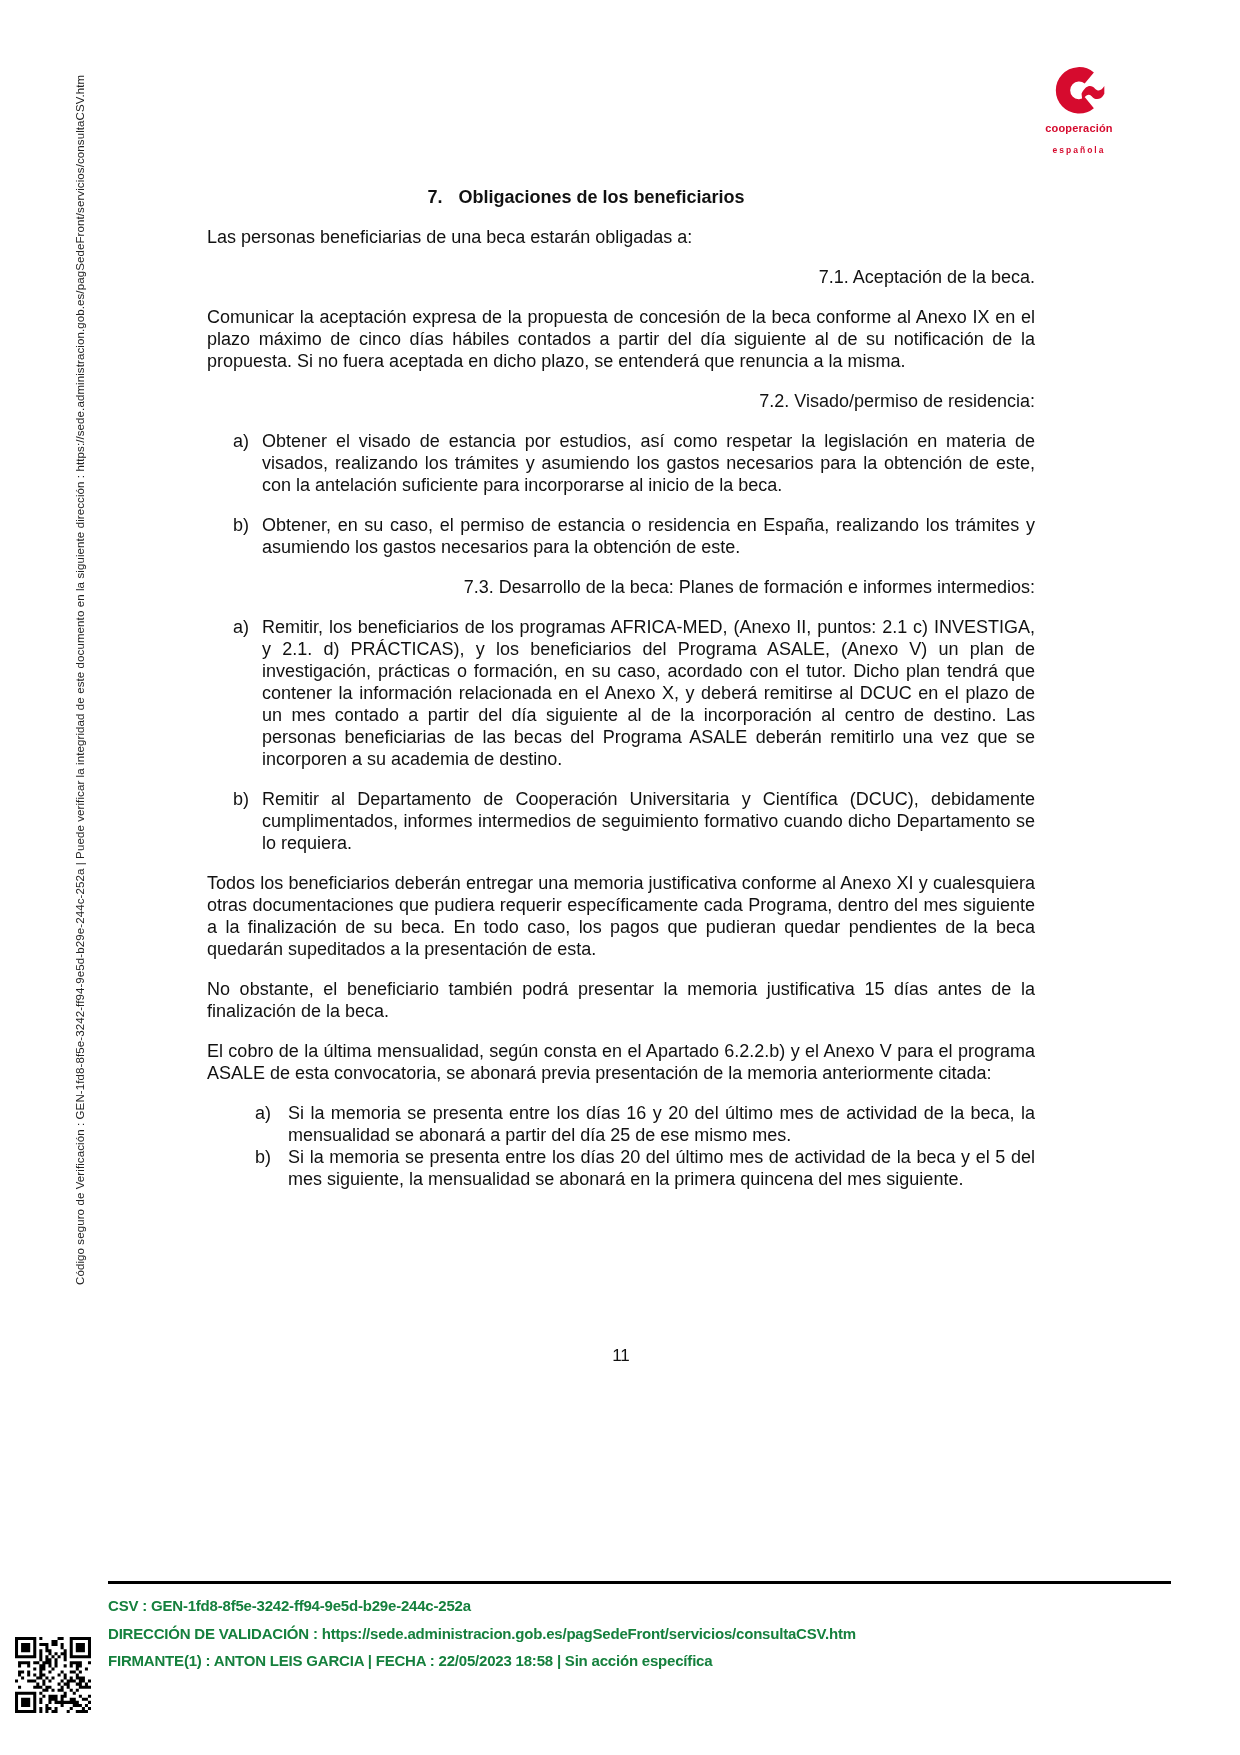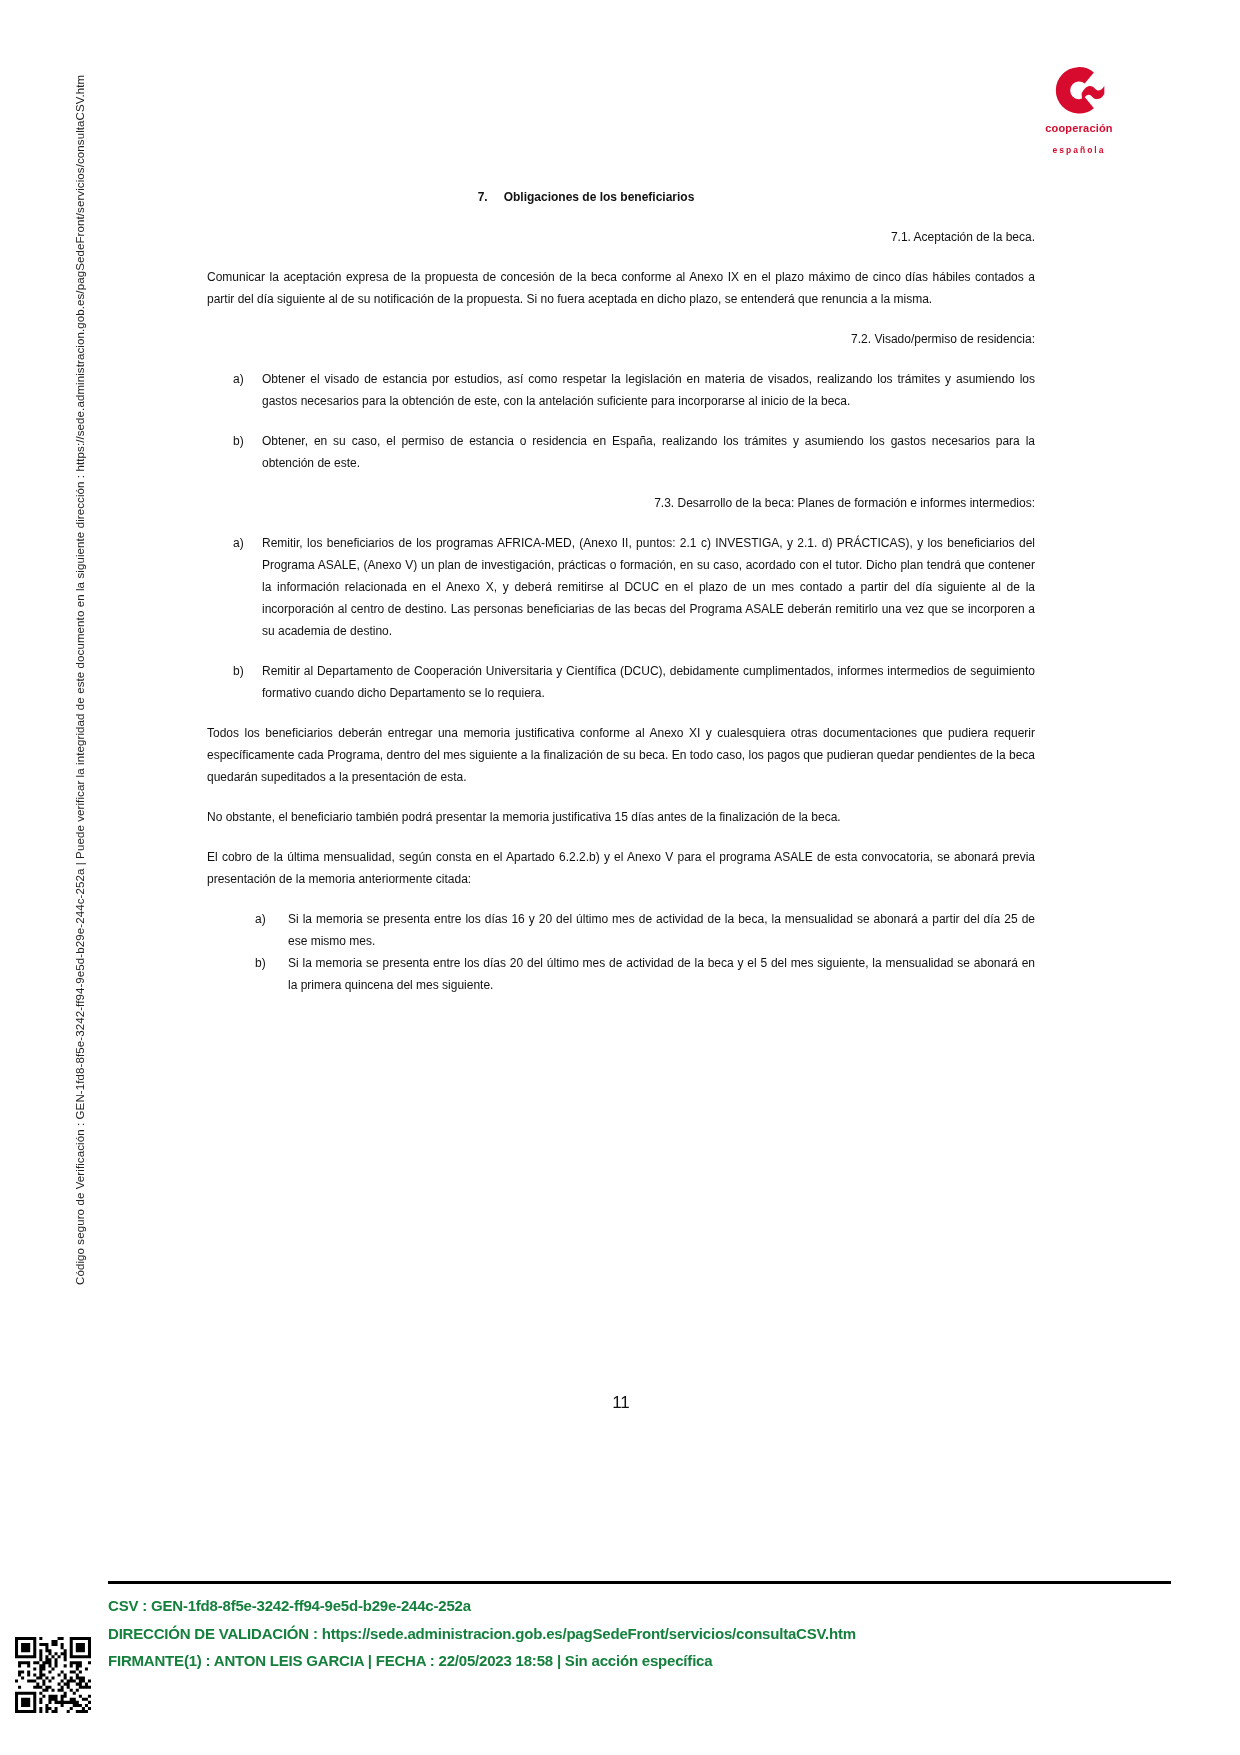--- a/index.html
+++ b/index.html
@@ -35,21 +35,21 @@
     margin-top:2px;
   }
   .logo-line2{
     font-size:8.5px;font-weight:bold;letter-spacing:2px;
     margin-top:11px;
   }
   
   .content{
     position:absolute;
     left:207px;top:186px;width:828px;
-    font-size:12px;line-height:22px;
+    font-size:18px;line-height:22px;
   }
   .blk{margin:0 0 18px 0;}
   .tight{margin-bottom:0;}
   .doc-title{
     font-weight:bold;
     text-align:center;
     padding-right:70px;
   }
   .doc-title .num{margin-right:16px;}
   .para{text-align:justify;}
@@ -60,21 +60,20 @@
   .li2{display:flex;padding-left:48px;}
   .li2 .marker{width:33px;flex:0 0 33px;}
   .li2 .litext{flex:1;text-align:justify;}
   
   .page-number{
     position:absolute;
     left:207px;top:1346px;width:828px;
     padding-right:64px;
     text-align:center;
     font-size:17px;
-    margin-top:47px;
   }
   
   .footer-rule{
     position:absolute;
     left:108px;top:1581px;width:1063px;height:2.5px;
     background:#000;
   }
   .footer{
     position:absolute;
     left:108px;top:1592px;width:1063px;
@@ -102,20 +101,21 @@
     </svg>
     <div class="logo-line1" style="color:#d60b2e">cooperación</div>
     <div class="logo-line2" style="color:#d60b2e">española</div>
   </div>
 
   <div class="content">
     <div class="blk doc-title">
       <span class="num">7.</span><span>Obligaciones de los beneficiarios</span>
     </div>
 
+    <div class="blk para">Las personas beneficiarias de una beca estarán obligadas a:</div>
 
     <div class="blk heading">7.1. Aceptación de la beca.</div>
 
     <div class="blk para">Comunicar la aceptación expresa de la propuesta de concesión de la beca conforme al Anexo IX en el plazo máximo de cinco días hábiles contados a partir del día siguiente al de su notificación de la propuesta. Si no fuera aceptada en dicho plazo, se entenderá que renuncia a la misma.</div>
 
     <div class="blk heading">7.2. Visado/permiso de residencia:</div>
 
     <div class="blk li">
       <span class="marker">a)</span>
       <div class="litext">Obtener el visado de estancia por estudios, así como respetar la legislación en materia de visados, realizando los trámites y asumiendo los gastos necesarios para la obtención de este, con la antelación suficiente para incorporarse al inicio de la beca.</div>

